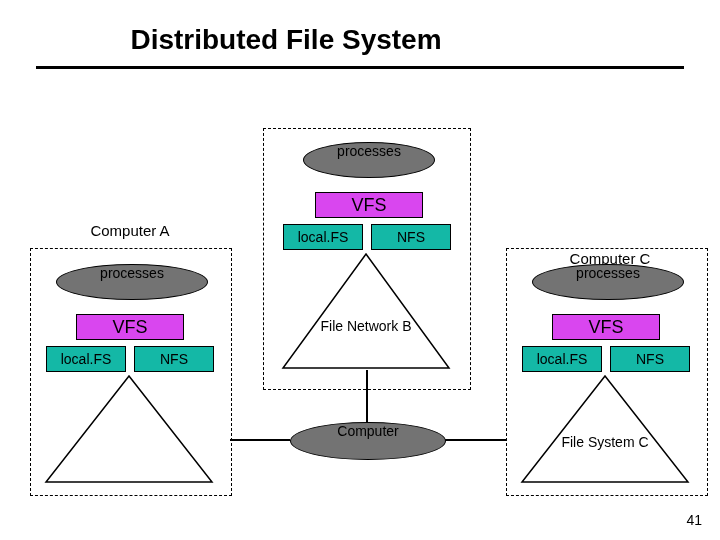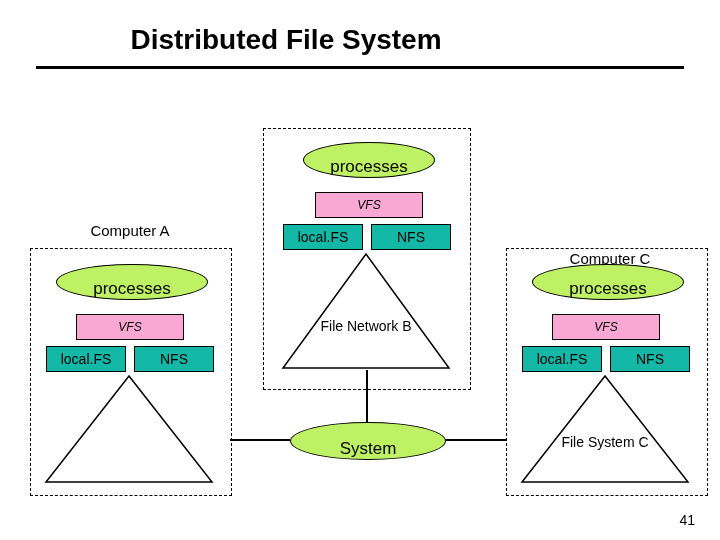--- a/index.html
+++ b/index.html
@@ -28,21 +28,21 @@
   .hr {
     position: absolute;
     top: 66px;
     left: 36px;
     width: 648px;
     height: 0;
     border-top: 3px solid #000;
   }
   .page-number {
     position: absolute;
-    right: 25px;
+    right: 18px;
     bottom: 12px;
     font-size: 14px;
   }
 
   
   .lbl {
     position: absolute;
     font-size: 15px;
     white-space: pre;
     text-align: center;
@@ -63,38 +63,37 @@
     display: flex;
     align-items: center;
     justify-content: center;
     font-size: 14px;
   }
 
   
   .vfs-box {
     position: absolute;
     border: 1.5px solid #000;
-    background: #f9a8d4;
+    background: #d946ef;
     display: flex;
     align-items: center;
     justify-content: center;
-    font-size: 12px;
-    font-style: italic;
+    font-size: 18px;
   }
 
   
   .ellipse {
     position: absolute;
     border: 1.5px solid #000;
     border-radius: 50%;
-    background: #bef264;
+    background: #737373;
     display: flex;
-    align-items: flex-end;
+    align-items: flex-start;
     justify-content: center;
-    font-size: 17px;
+    font-size: 14px;
   }
 
   
   .tri-wrap {
     position: absolute;
   }
   .tri-wrap svg { overflow: visible; }
   .tri-wrap .tri-label {
     position: absolute;
     left: 0;
@@ -193,17 +192,17 @@
     <svg width="170" height="110">
         <polygon points="85,2 168,108 2,108" fill="#fff" stroke="#000" stroke-width="1.5"></polygon>
       </svg>
     <div class="tri-label" style="top:60px;">File
 System C</div>
   </div>
 
   <div class="line" style="left:444px; top:439px; width:62px; height:2px;"></div>
 
   <div class="ellipse" style="left:290px; top:422px; width:154px; height:36px;">
-    <span>System</span>
+    <span>Computer</span>
   </div>
 
   <div class="page-number">41</div>
 </div>
 
 </body></html>

